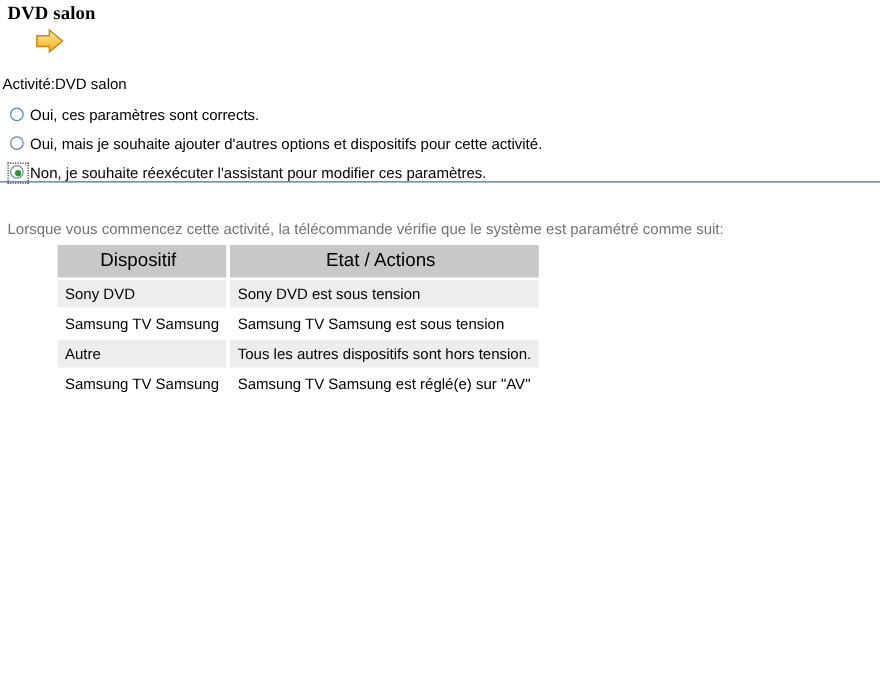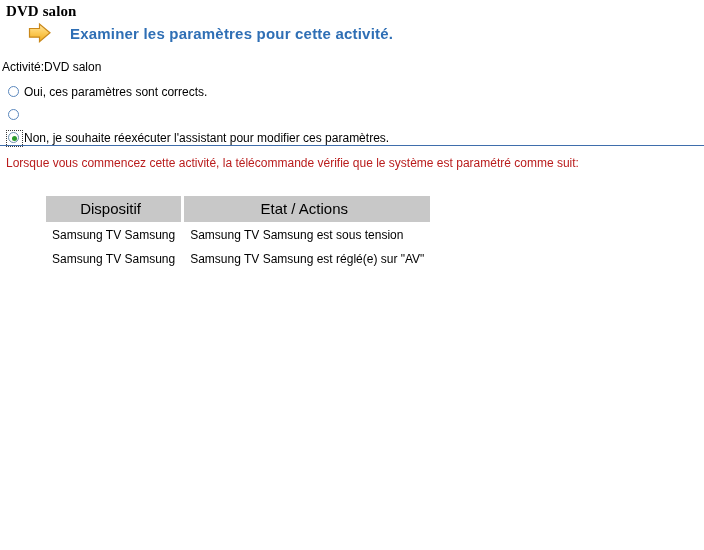--- a/index.html
+++ b/index.html
@@ -136,23 +136,23 @@
     top: 145px;
     width: 704px;
     height: 1px;
     background: #3f6eac;
   }
 
   
   .intro-text {
     position: absolute;
     left: 6px;
-    top: 156px;
-    font-size: 12px;
-    color: #b91c1c;
+    top: 176px;
+    font-size: 12px;
+    color: #737373;
     white-space: nowrap;
   }
 
   
   .config-table {
     position: absolute;
     left: 43px;
     top: 194px;
     border-collapse: separate;
     border-spacing: 3px 2px;
@@ -190,21 +190,20 @@
       <defs>
         <linearGradient id="agrad" x1="0" y1="0" x2="0" y2="1">
           <stop offset="0%" stop-color="#ffe9a8"></stop>
           <stop offset="45%" stop-color="#fdce5f"></stop>
           <stop offset="100%" stop-color="#f0ac1c"></stop>
         </linearGradient>
       </defs>
       <path d="M1.5 6.5 L11.5 6.5 L11.5 2.0 L22.0 10.8 L11.5 19.6 L11.5 15.2 L1.5 15.2 Z" fill="url(#agrad)" stroke="#c9881a" stroke-width="1.2" stroke-linejoin="miter"></path>
     </svg>
   </span>
-  <span class="heading-text">Examiner les paramètres pour cette activité.</span>
 </div>
 
 <div class="activity-label">Activité:DVD salon</div>
 
 <div class="radio-group">
 
   <div class="radio-row">
     <span class="radio-ctl">
 
       <span class="radio-circle"></span>
@@ -212,20 +211,21 @@
     </span>
     <span class="radio-label">Oui, ces paramètres sont corrects.</span>
   </div>
 
   <div class="radio-row">
     <span class="radio-ctl">
 
       <span class="radio-circle"></span>
 
     </span>
+    <span class="radio-label">Oui, mais je souhaite ajouter d'autres options et dispositifs pour cette activité.</span>
   </div>
 
   <div class="radio-row checked focused">
     <span class="radio-ctl">
       <span class="radio-focus"></span>
       <span class="radio-circle"></span>
       <span class="radio-dot"></span>
     </span>
     <span class="radio-label">Non, je souhaite réexécuter l'assistant pour modifier ces paramètres.</span>
   </div>
@@ -237,22 +237,30 @@
 <div class="intro-text">Lorsque vous commencez cette activité, la télécommande vérifie que le système est paramétré comme suit:</div>
 
 <table class="config-table">
   <thead>
     <tr>
       <th class="col-device">Dispositif</th>
       <th class="col-state">Etat / Actions</th>
     </tr>
   </thead>
   <tbody>
+    <tr class="shaded">
+      <td>Sony DVD</td>
+      <td>Sony DVD est sous tension</td>
+    </tr>
     <tr class="plain">
       <td>Samsung TV Samsung</td>
       <td>Samsung TV Samsung est sous tension</td>
     </tr>
+    <tr class="shaded">
+      <td>Autre</td>
+      <td>Tous les autres dispositifs sont hors tension.</td>
+    </tr>
     <tr class="plain">
       <td>Samsung TV Samsung</td>
       <td>Samsung TV Samsung  est réglé(e) sur "AV"</td>
     </tr>
   </tbody>
 </table>
 
 </body></html>

